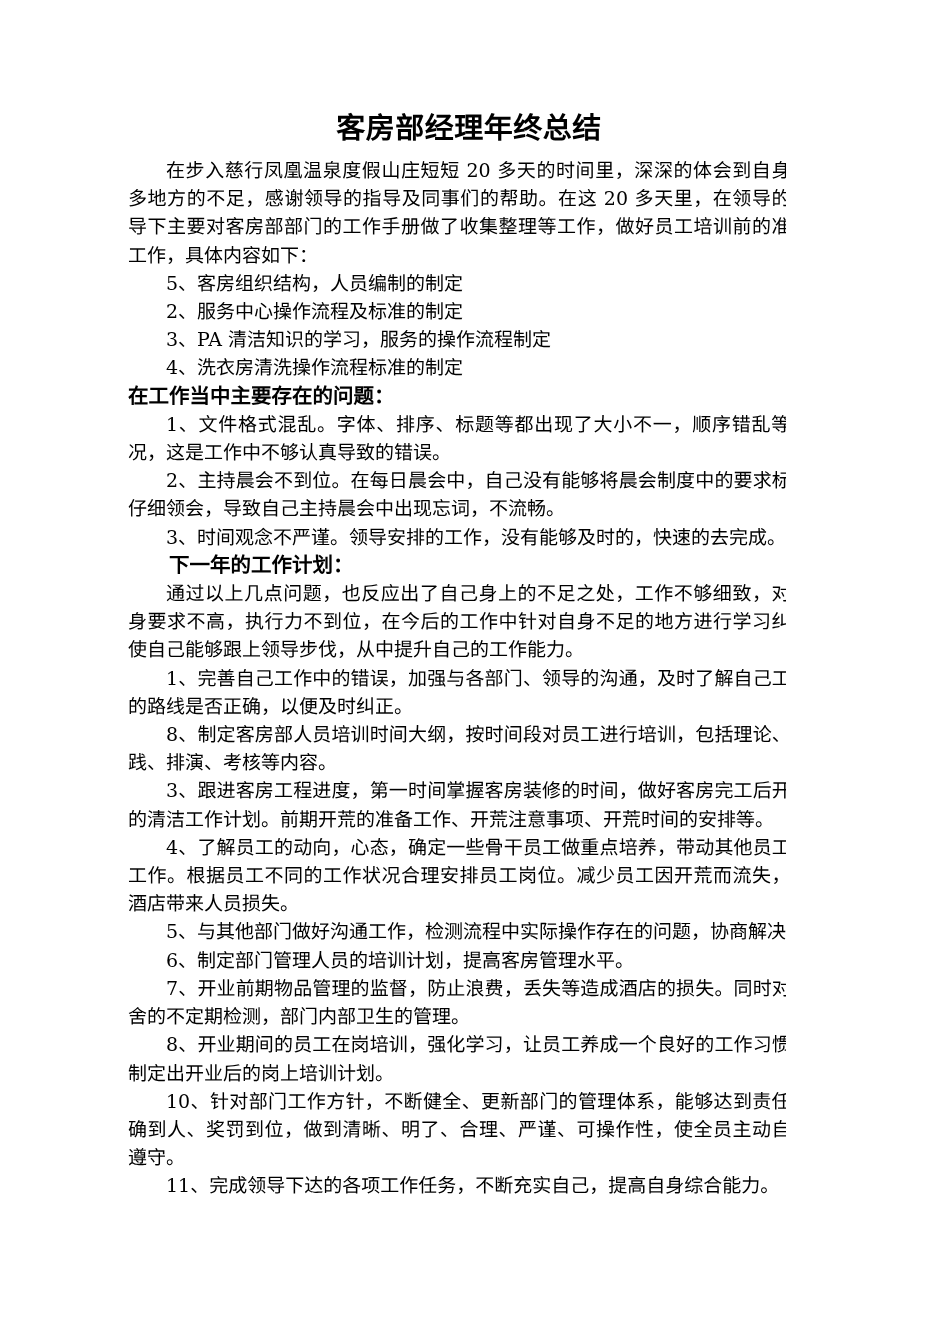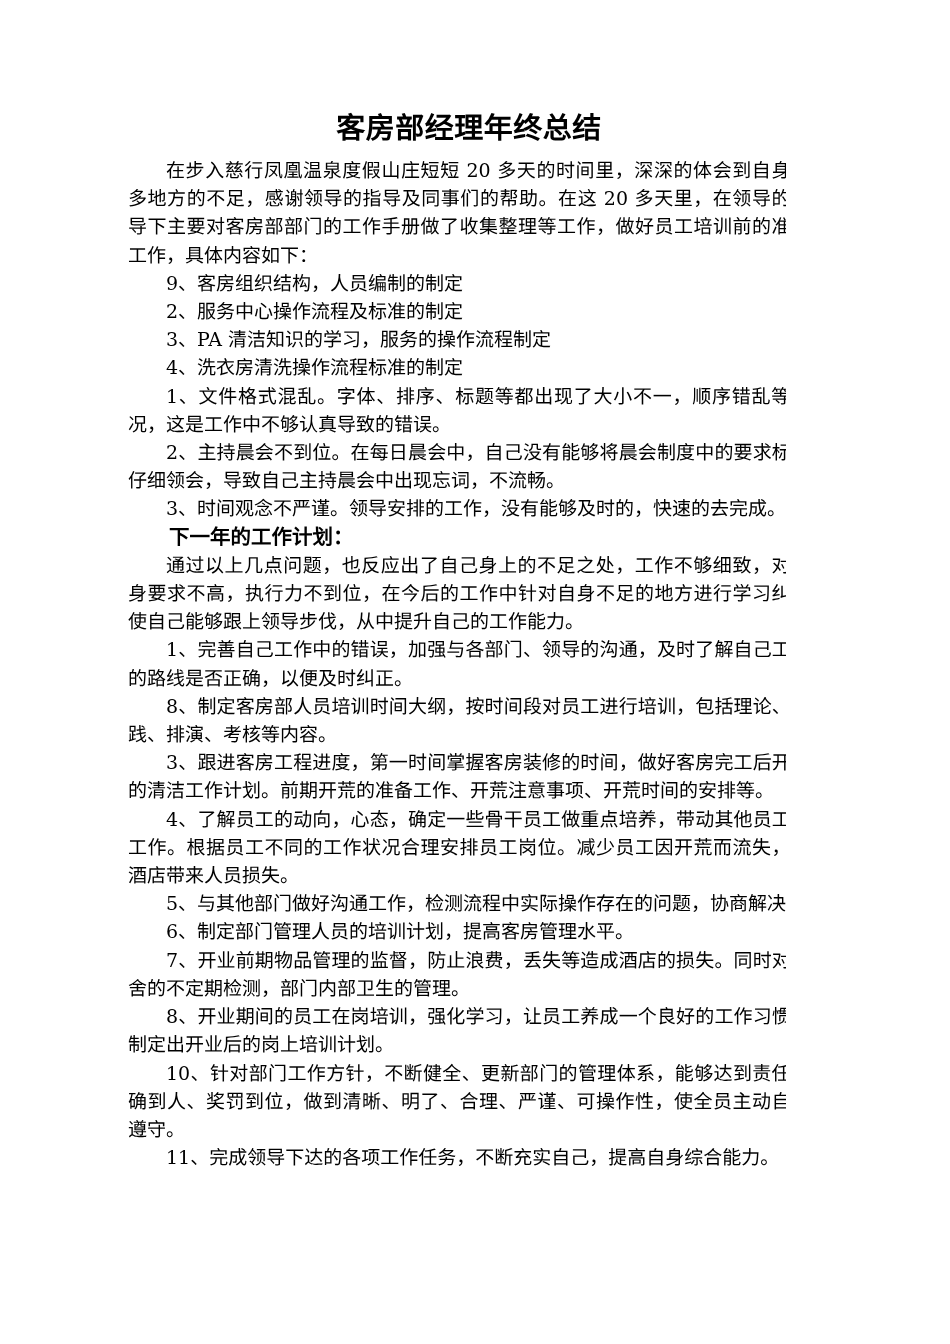--- a/index.html
+++ b/index.html
@@ -56,24 +56,25 @@
   }
 </style>
 </head>
 <body>
 
 <div class="page">
   <div class="content">
     <h1 class="doc-title">客房部经理年终总结</h1>
     <div id="paragraph-container">
         <p class="para indent2">在步入慈行凤凰温泉度假山庄短短 20 多天的时间里，深深的体会到自身很多地方的不足，感谢领导的指导及同事们的帮助。在这 20 多天里，在领导的指导下主要对客房部部门的工作手册做了收集整理等工作，做好员工培训前的准备工作，具体内容如下：</p>
-        <p class="para indent2">9、客房组织结构，人员编制的制定</p>
+        <p class="para indent2">5、客房组织结构，人员编制的制定</p>
         <p class="para indent2">2、服务中心操作流程及标准的制定</p>
         <p class="para indent2">3、PA 清洁知识的学习，服务的操作流程制定</p>
         <p class="para indent2">4、洗衣房清洗操作流程标准的制定</p>
+        <p class="para indent0 bold">在工作当中主要存在的问题：</p>
         <p class="para indent2">1、文件格式混乱。字体、排序、标题等都出现了大小不一，顺序错乱等情况，这是工作中不够认真导致的错误。</p>
         <p class="para indent2">2、主持晨会不到位。在每日晨会中，自己没有能够将晨会制度中的要求标准仔细领会，导致自己主持晨会中出现忘词，不流畅。</p>
         <p class="para indent2">3、时间观念不严谨。领导安排的工作，没有能够及时的，快速的去完成。</p>
         <p class="para indent2 bold">下一年的工作计划：</p>
         <p class="para indent2">通过以上几点问题，也反应出了自己身上的不足之处，工作不够细致，对自身要求不高，执行力不到位，在今后的工作中针对自身不足的地方进行学习纠正使自己能够跟上领导步伐，从中提升自己的工作能力。</p>
         <p class="para indent2">1、完善自己工作中的错误，加强与各部门、领导的沟通，及时了解自己工作的路线是否正确，以便及时纠正。</p>
         <p class="para indent2">8、制定客房部人员培训时间大纲，按时间段对员工进行培训，包括理论、实践、排演、考核等内容。</p>
         <p class="para indent2">3、跟进客房工程进度，第一时间掌握客房装修的时间，做好客房完工后开荒的清洁工作计划。前期开荒的准备工作、开荒注意事项、开荒时间的安排等。</p>
         <p class="para indent2">4、了解员工的动向，心态，确定一些骨干员工做重点培养，带动其他员工的工作。根据员工不同的工作状况合理安排员工岗位。减少员工因开荒而流失，给酒店带来人员损失。</p>
         <p class="para indent2">5、与其他部门做好沟通工作，检测流程中实际操作存在的问题，协商解决。</p>

